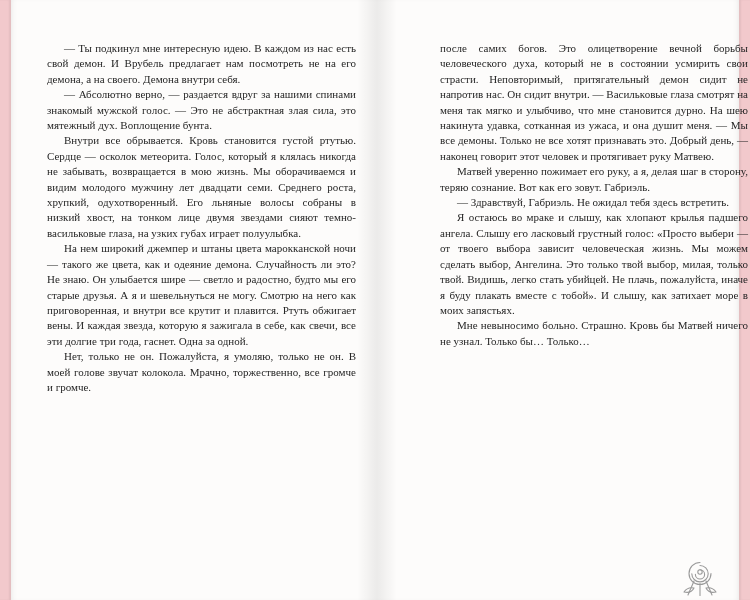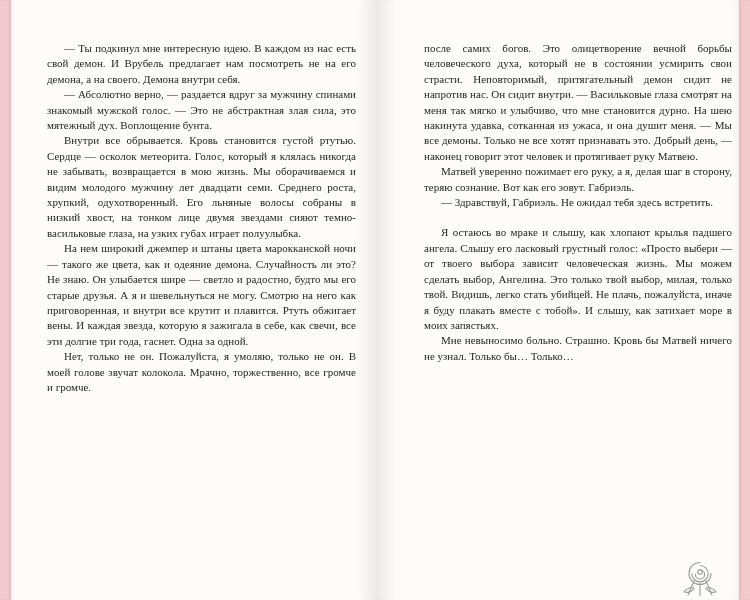--- a/index.html
+++ b/index.html
@@ -32,29 +32,29 @@
     left: 357px; width: 40px;
     background: linear-gradient(90deg, rgba(0,0,0,0) 0%, rgba(0,0,0,0.07) 50%, rgba(0,0,0,0) 100%);
     pointer-events: none;
   }
   .text-block {
     position: absolute; top: 41px;
     font-size: 11px;
     line-height: 15.4px;
   }
   .text-block.left-text  { left: 47px;  width: 309px; }
-  .text-block.right-text { left: 424px; width: 308px; }
+  .text-block.right-text { left: 440px; width: 308px; }
   .text-block p {
     text-align: justify;
     text-indent: 17px;
     hyphens: auto;
     -webkit-hyphens: auto;
   }
   .text-block p.no-indent { text-indent: 0; }
-  .text-block p.section-break { margin-top: 15px; }
+  .text-block p.section-break { }
   .page-number {
     position: absolute;
     left: 47px; width: 309px; top: 610px;
     text-align: center;
     font-size: 10px;
     color: #3a3a3a;
   }
   .ornament {
     position: absolute;
     left: 680px; top: 558px;
@@ -69,21 +69,21 @@
 
   <div class="page-sheet left-sheet"></div>
   <div class="page-sheet right-sheet"></div>
   <div class="gutter-shadow"></div>
 
   <div class="edge left-edge"></div>
   <div class="edge right-edge"></div>
 
   <div class="text-block left-text">
     <p>— Ты подкинул мне интересную идею. В каждом из нас есть свой демон. И Врубель предлагает нам посмотреть не на его демона, а на своего. Демона внутри себя.</p>
-    <p>— Абсолютно верно, — раздается вдруг за мужчину спинами знакомый мужской голос. — Это не абстрактная злая сила, это мятежный дух. Воплощение бунта.</p>
+    <p>— Абсолютно верно, — раздается вдруг за нашими спинами знакомый мужской голос. — Это не абстрактная злая сила, это мятежный дух. Воплощение бунта.</p>
     <p>Внутри все обрывается. Кровь становится густой ртутью. Сердце — осколок метеорита. Голос, который я клялась никогда не забывать, возвращается в мою жизнь. Мы оборачиваемся и видим молодого мужчину лет двадцати семи. Среднего роста, хрупкий, одухотворенный. Его льняные волосы собраны в низкий хвост, на тонком лице двумя звездами сияют темно-васильковые глаза, на узких губах играет полуулыбка.</p>
     <p>На нем широкий джемпер и штаны цвета марокканской ночи — такого же цвета, как и одеяние демона. Случайность ли это? Не знаю. Он улыбается шире — светло и радостно, будто мы его старые друзья. А я и шевельнуться не могу. Смотрю на него как приговоренная, и внутри все крутит и плавится. Ртуть обжигает вены. И каждая звезда, которую я зажигала в себе, как свечи, все эти долгие три года, гаснет. Одна за одной.</p>
     <p>Нет, только не он. Пожалуйста, я умоляю, только не он. В моей голове звучат колокола. Мрачно, торжественно, все громче и громче.</p>
   </div>
 
   <div class="text-block right-text">
     <p class="no-indent">после самих богов. Это олицетворение вечной борьбы человеческого духа, который не в состоянии усмирить свои страсти. Неповторимый, притягательный демон сидит не напротив нас. Он сидит внутри. — Васильковые глаза смотрят на меня так мягко и улыбчиво, что мне становится дурно. На шею накинута удавка, сотканная из ужаса, и она душит меня. — Мы все демоны. Только не все хотят признавать это. Добрый день, — наконец говорит этот человек и протягивает руку Матвею.</p>
     <p>Матвей уверенно пожимает его руку, а я, делая шаг в сторону, теряю сознание. Вот как его зовут. Габриэль.</p>
     <p>— Здравствуй, Габриэль. Не ожидал тебя здесь встретить.</p>
     <p class="section-break">Я остаюсь во мраке и слышу, как хлопают крылья падшего ангела. Слышу его ласковый грустный голос: «Просто выбери — от твоего выбора зависит человеческая жизнь. Мы можем сделать выбор, Ангелина. Это только твой выбор, милая, только твой. Видишь, легко стать убийцей. Не плачь, пожалуйста, иначе я буду плакать вместе с тобой». И слышу, как затихает море в моих запястьях.</p>

